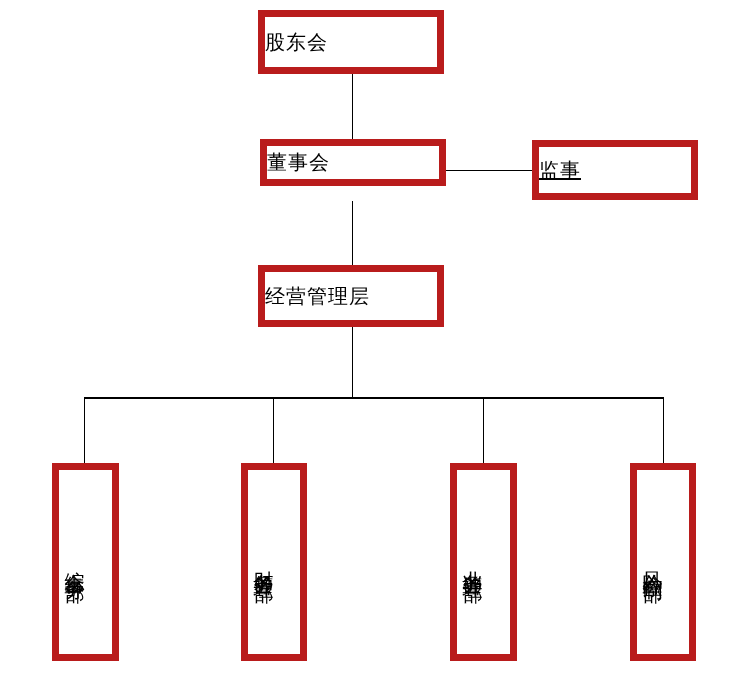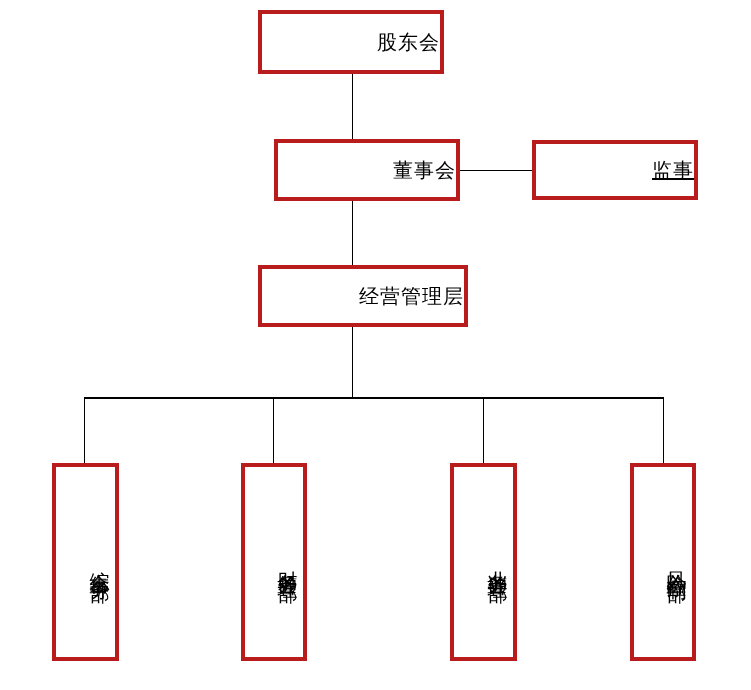--- a/index.html
+++ b/index.html
@@ -14,27 +14,26 @@
   #org-chart {
     position: relative;
     width: 751px;
     height: 690px;
     background: #ffffff;
     overflow: hidden;
   }
   .node {
     position: absolute;
     box-sizing: border-box;
-    border: 4px solid #b91c1c;
+    border: 7px solid #b91c1c;
     background: #ffffff;
     display: flex;
     align-items: center;
-    justify-content: flex-end;
+    justify-content: flex-start;
     z-index: 2;
-    padding-left: 17px;
   }
   .node-label {
     font-size: 20px;
     line-height: 1.15;
     letter-spacing: 1px;
     color: #000000;
     white-space: nowrap;
     text-align: center;
   }
   .node-vertical {
@@ -51,25 +50,25 @@
     position: absolute;
     background: #000000;
     z-index: 1;
   }
   .connector.v { width: 1px; }
   .connector.h { height: 1px; }
 
   
   #node-shareholders { left: 258px; top: 10px; width: 186px; height: 64px; }
   
-  #node-board { left: 274px; top: 139px; width: 186px; height: 62px; }
+  #node-board { left: 260px; top: 139px; width: 186px; height: 47px; }
   
   #node-supervisor { left: 532px; top: 140px; width: 166px; height: 60px; text-decoration: underline; }
   
-  #node-management { left: 258px; top: 265px; width: 210px; height: 62px; }
+  #node-management { left: 258px; top: 265px; width: 186px; height: 62px; }
 
   
   #node-dept-0 { left: 52px;  top: 463px; width: 67px; height: 198px; }
   #node-dept-1 { left: 241px; top: 463px; width: 66px; height: 198px; }
   #node-dept-2 { left: 450px; top: 463px; width: 67px; height: 198px; }
   #node-dept-3 { left: 630px; top: 463px; width: 66px; height: 198px; }
 
   
   #conn-share-board   { left: 352px; top: 74px;  height: 66px; }
   #conn-board-supervisor { left: 443px; top: 170px; width: 90px; }

